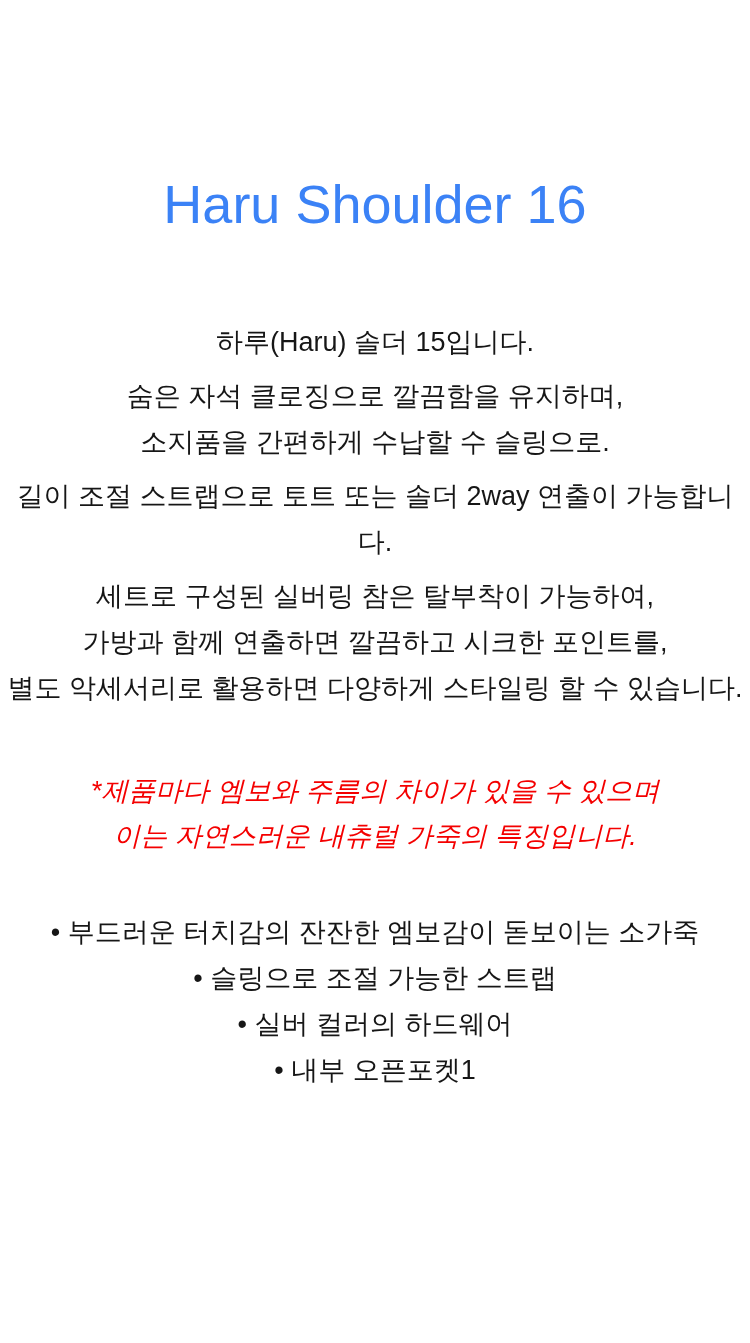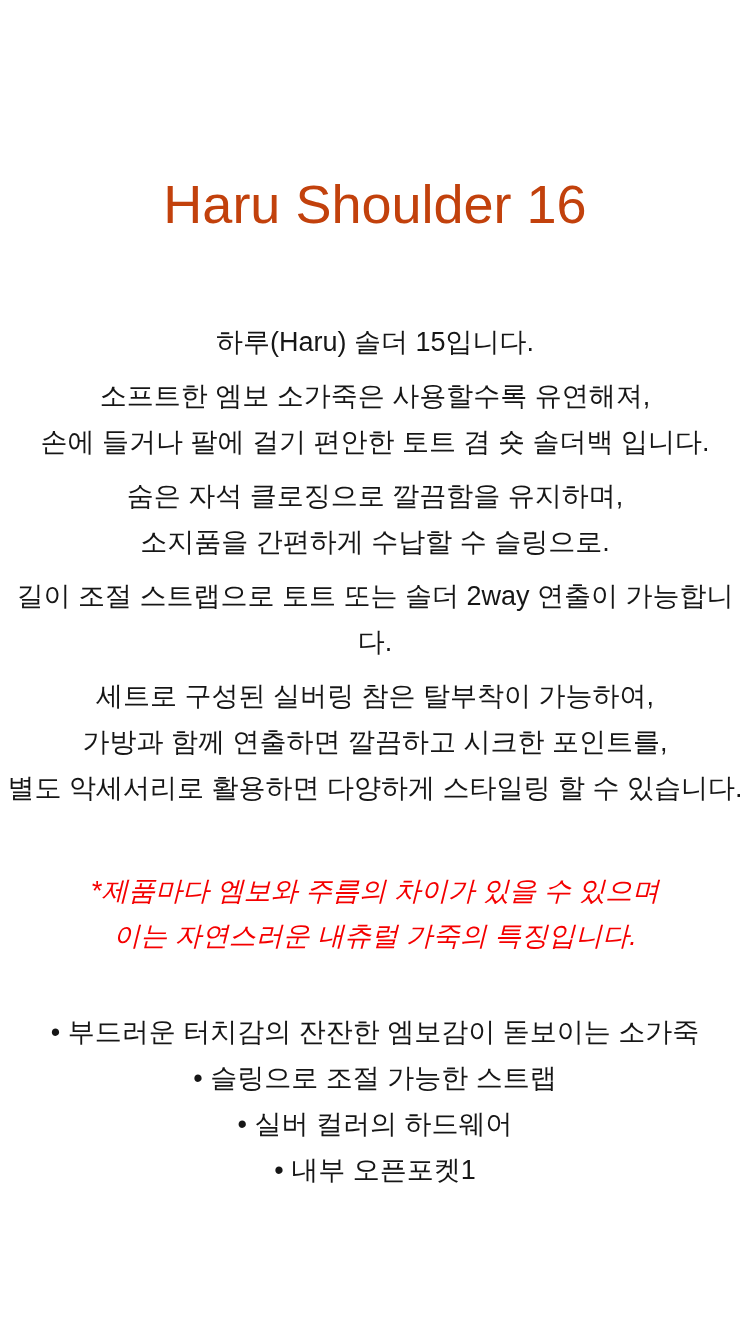--- a/index.html
+++ b/index.html
@@ -19,21 +19,21 @@
     padding-top:172px;
     text-align:center;
     background:var(--bg);
     overflow:hidden;
   }
   .title{
     margin:0 0 82px 0;
     font-size:54px;
     line-height:1.2;
     font-weight:500;
-    color:#c2410c;
+    color:#3b82f6;
     letter-spacing:0;
   }
   .paragraphs p{
     margin:0 0 8px 0;
     font-size:27px;
     line-height:46px;
     font-weight:400;
   }
   .line{display:block;}
   .notice{
@@ -56,24 +56,20 @@
 <body>
 
 <div class="page">
   <h1 class="title">Haru Shoulder 16</h1>
 
   <div class="paragraphs" id="paragraphs">
       <p>
         <span class="line">하루(Haru) 솔더 15입니다.</span>
       </p>
       <p>
-        <span class="line">소프트한 엠보 소가죽은 사용할수록 유연해져,</span>
-        <span class="line">손에 들거나 팔에 걸기 편안한 토트 겸 숏 솔더백 입니다.</span>
-      </p>
-      <p>
         <span class="line">숨은 자석 클로징으로 깔끔함을 유지하며,</span>
         <span class="line">소지품을 간편하게 수납할 수 슬링으로.</span>
       </p>
       <p>
         <span class="line">길이 조절 스트랩으로 토트 또는 솔더 2way 연출이 가능합니다.</span>
       </p>
       <p>
         <span class="line">세트로 구성된 실버링 참은 탈부착이 가능하여,</span>
         <span class="line">가방과 함께 연출하면 깔끔하고 시크한 포인트를,</span>
         <span class="line">별도 악세서리로 활용하면 다양하게 스타일링 할 수 있습니다.</span>

